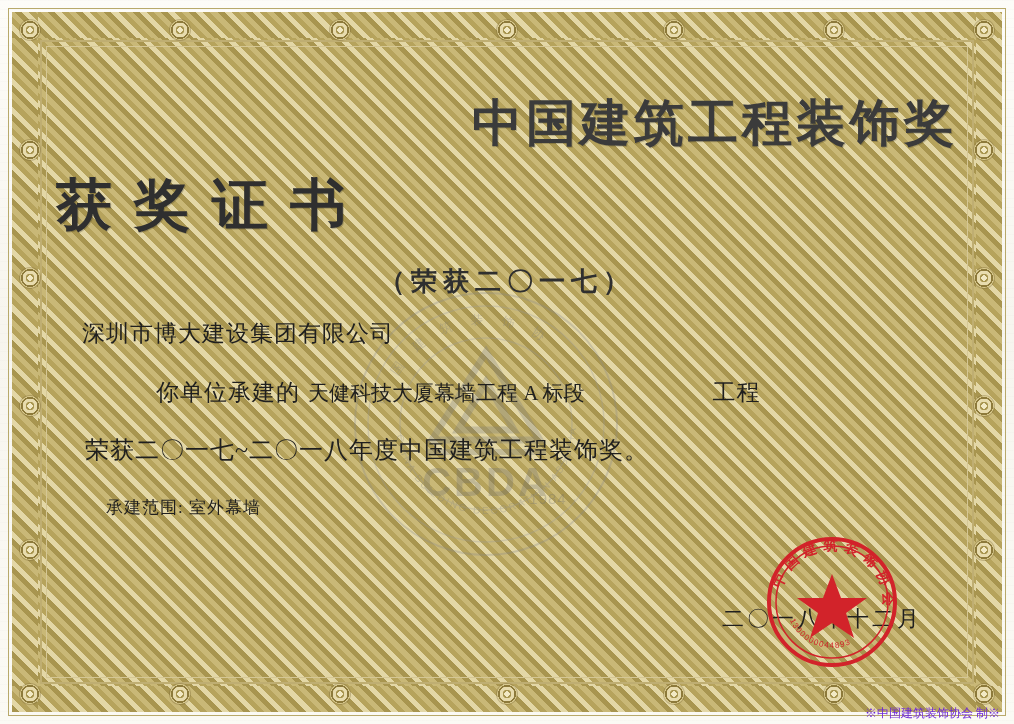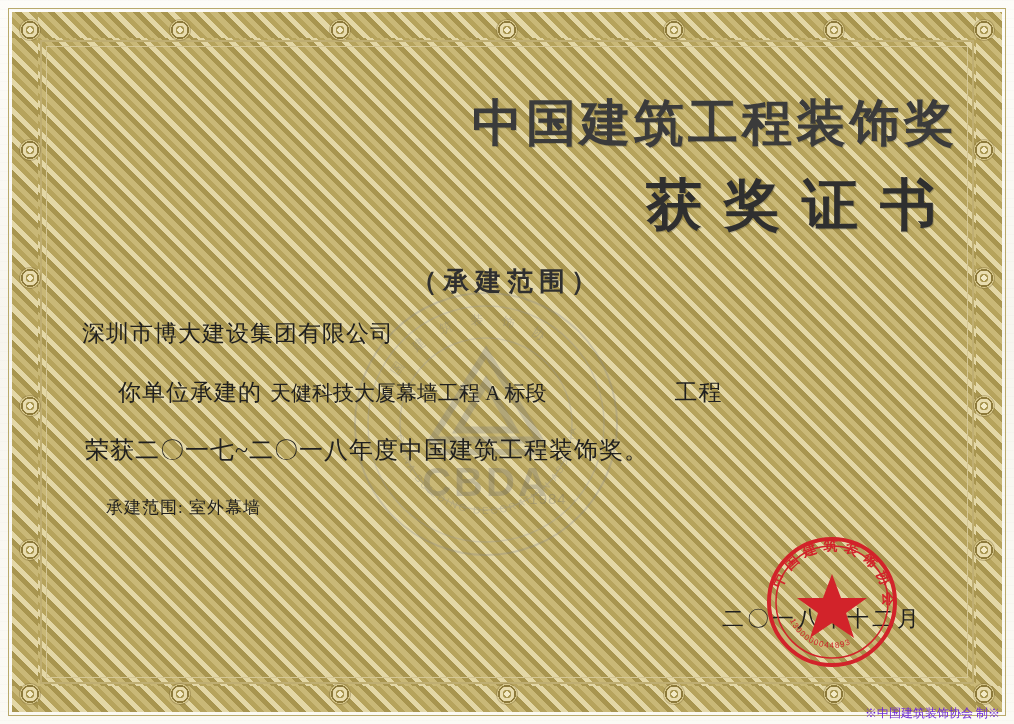--- a/index.html
+++ b/index.html
@@ -120,21 +120,21 @@
     font-size: 50px;
     font-weight: bold;
     letter-spacing: 4px;
     color: #3b3b3b;
     text-shadow: 1px 1px 0 rgba(0,0,0,0.18);
   }
   .title-sub {
     position: absolute;
     left: 0; right: 0;
     top: 112px;
-    text-align: right;
+    text-align: left;
     font-family: "Liberation Serif", serif;
     font-size: 56px;
     font-weight: bold;
     letter-spacing: 22px;
     color: #2f2f2f;
     text-shadow: 1px 1px 0 rgba(0,0,0,0.2);
   }
   .title-category {
     position: absolute;
     left: 0; right: 0;
@@ -157,21 +157,21 @@
     color: #1f1f1f;
     font-family: "Liberation Serif", serif;
   }
   .line-company {
     margin-left: 26px;
     font-size: 23px;
     letter-spacing: 1px;
     margin-bottom: 28px;
   }
   .line-project {
-    margin-left: 62px;
+    margin-left: 100px;
     font-size: 23px;
     letter-spacing: 1px;
     margin-bottom: 26px;
     display: flex;
     align-items: baseline;
   }
   .line-project .lbl { white-space: nowrap; }
   .line-project .val {
     font-size: 21px;
     margin: 0 8px;
@@ -292,21 +292,21 @@
       <text x="196" y="214" text-anchor="middle" font-family="Liberation Sans, sans-serif" font-size="15" fill="#6f6f6f" letter-spacing="1">· 1984 ·</text>
     </svg>
   </div>
 
   <div class="content">
 
     <div class="title-main">中国建筑工程装饰奖</div>
 
     <div class="title-sub">获奖证书</div>
 
-    <div class="title-category">（承建范围）</div>
+    <div class="title-category">（荣获二〇一七）</div>
 
     <div class="body-lines">
 
       <div class="line line-company">深圳市博大建设集团有限公司</div>
 
       <div class="line line-project">
         <span class="lbl">你单位承建的</span>
         <span class="val">天健科技大厦幕墙工程 A 标段</span>
         <span class="tail">工程</span>
       </div>

